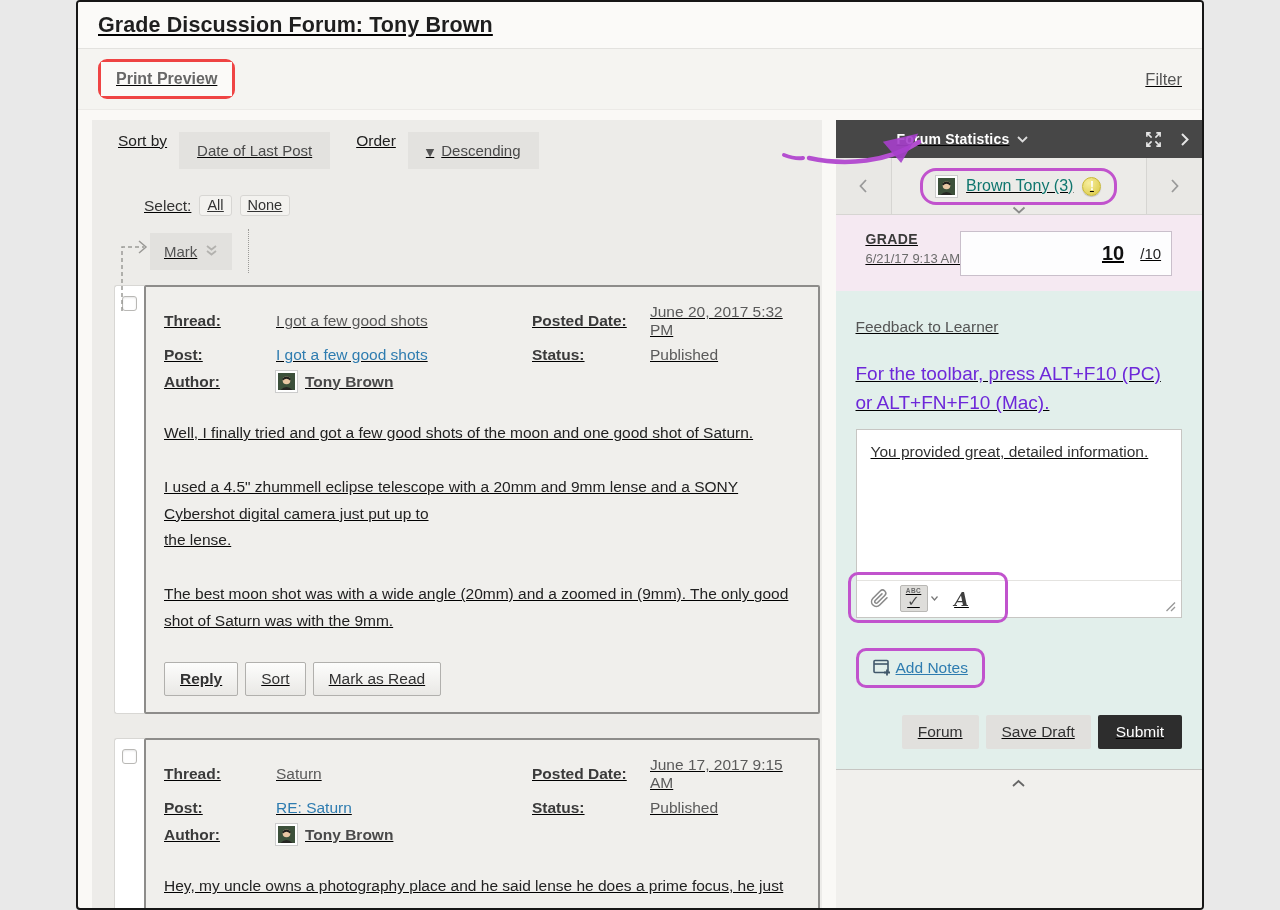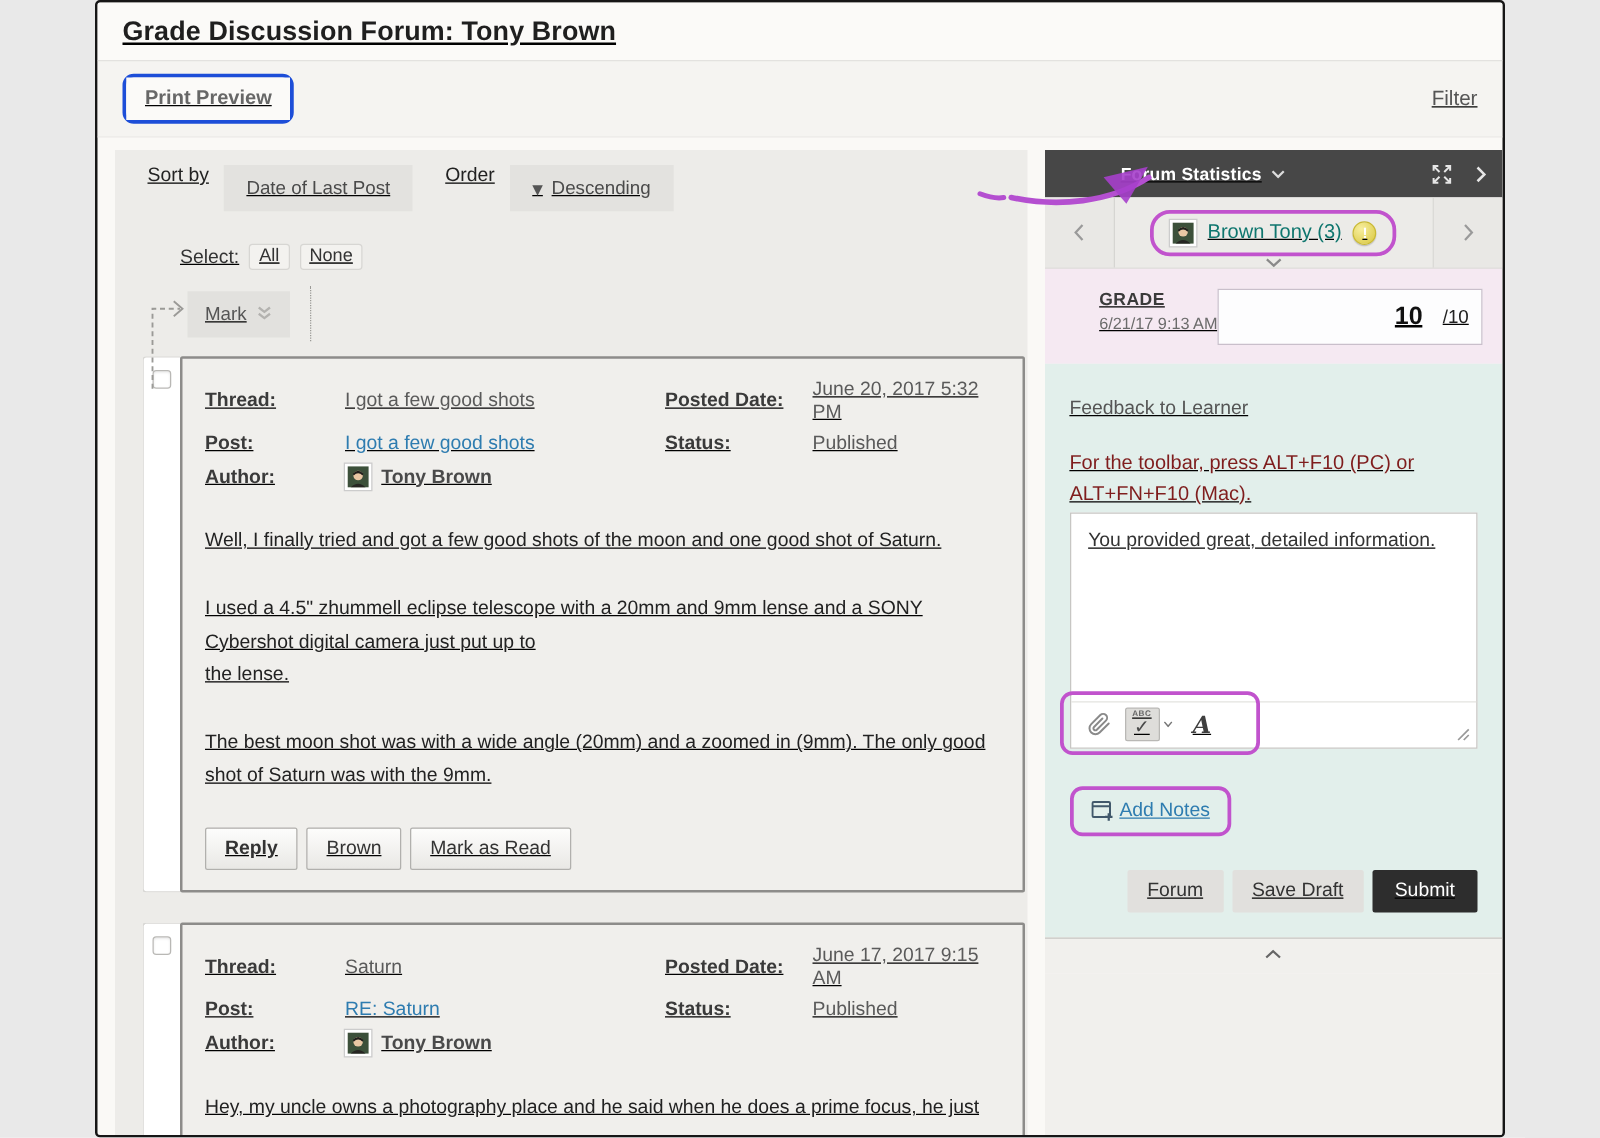--- a/index.html
+++ b/index.html
@@ -8,21 +8,21 @@
   .page {
     position:relative; width:1128px; height:910px; margin:0 auto;
     border:2px solid #161616; border-radius:4px; overflow:hidden;
     background:#faf9f6; display:flex; flex-direction:column;text-decoration:underline;
   }
   
   .title-bar { height:46px; background:#fbfaf8; display:flex; align-items:center; padding:0 20px; }
   .title-bar h1 { font-size:21.5px; font-weight:600; color:#1f1f1f; letter-spacing:.1px; }
   .action-bar { height:62px; background:#f5f4f1; border-top:1px solid #e3e2df; border-bottom:1px solid #eceae7;
     display:flex; align-items:center; padding:0 20px; }
-  .ring { border:3px solid #1d4ed8; border-radius:9px; }
+  .ring { border:3px solid #ef4444; border-radius:9px; }
   .print-preview { padding:8px 15px; background:#fbfaf8; font-size:16px; font-weight:600; color:#676767; cursor:pointer; }
   .filter { margin-left:auto; font-size:16.5px; color:#555; cursor:pointer; }
 
   
   .main { flex:1; display:flex; overflow:hidden; }
   .left-col { width:846px; padding:10px 0 0 14px; }
   .list-box { background:#edece9; height:100%; padding:12px 2px 0 22px; position:relative; overflow:hidden; }
 
   .sort-row { display:flex; align-items:flex-start; margin:0 0 26px 4px; }
   .ctl-label { font-size:15.5px; color:#222; }
@@ -75,32 +75,32 @@
   .nav-side.r { border-left:1px solid #d6d5d2; }
   .nav-center { flex:1; position:relative; display:flex; align-items:center; justify-content:center; background:#ecebe8; }
   .student-ring { display:inline-flex; align-items:center; gap:9px; border:3px solid #c153cd; border-radius:16px;
     padding:5px 13px; cursor:pointer; }
   .student-name { font-size:16px; color:#0f766e; }
   .warn { width:19px; height:19px; border-radius:50%; background:radial-gradient(circle at 35% 30%, #f7ee9e, #d9c73f);
     border:1px solid #c9b934; color:#fff; font-size:12px; font-weight:bold; display:flex; align-items:center;
     justify-content:center; box-shadow:0 1px 1px rgba(0,0,0,.2); }
   .nav-center .under-chev { position:absolute; bottom:0px; left:50%; transform:translateX(-50%); }
 
-  .grade-row { background:#f5e9f2; padding:16px 16px 15px; display:flex; justify-content:flex-end; align-items:flex-start; }
+  .grade-row { background:#f5e9f2; padding:16px 16px 15px; display:flex; justify-content:center; align-items:flex-start; }
   .grade-lab { font-size:14px; font-weight:bold; color:#3a3a3a; letter-spacing:.4px; }
   .grade-date { font-size:13px; color:#6b6b6b; margin-top:4px; }
   .score-box { width:212px; height:45px; background:#fdfdfe; border:1px solid #c9bfcb; display:flex;
     align-items:center; justify-content:flex-end; padding-right:10px; }
   .score-box input { width:70px; border:none; background:transparent; text-align:right; font-size:20px;
     font-weight:bold; color:#111; font-family:inherit; outline:none; }
   .out-of { font-size:15px; color:#222; margin-left:16px; }
 
   .feedback { background:#e2efeb; padding:27px 20px 20px; }
   .fb-label { font-size:15.5px; color:#555; margin-bottom:23px; }
-  .fb-hint { font-size:16px; color:#7f1d1d; line-height:1.55; max-width:335px; margin-bottom:1px; }
+  .fb-hint { font-size:19px; color:#6d28d9; line-height:1.55; max-width:335px; margin-bottom:11px; }
   .editor { background:#fff; border:1px solid #c7c6c3; position:relative; }
   .editor textarea { display:block; width:100%; height:150px; border:none; resize:none; background:transparent;
     padding:13px 14px; font-size:15.5px; color:#333; font-family:inherit; outline:none; }
   .editor-bar { border-top:1px solid #e4e3e0; height:37px; display:flex; align-items:center; padding-left:9px; position:relative; }
   .tb-btn { height:27px; min-width:28px; background:none; border:1px solid transparent; display:flex;
     align-items:center; justify-content:center; cursor:pointer; }
   .tb-btn.pressed { background:#deddda; border:1px solid #b9b8b5; border-radius:2px; }
   .spell { display:flex; flex-direction:column; align-items:center; line-height:1; margin-top:-1px; }
   .spell .abc { font-size:6.5px; font-weight:bold; color:#666; letter-spacing:.5px; }
   .spell .chk { font-family:"DejaVu Sans", sans-serif; font-size:15px; font-weight:bold; color:#4a4a4a; margin-top:-1px; }
@@ -206,21 +206,21 @@
             <div class="post-body">
               <p>Well, I finally tried and got a few good shots of the moon and one good shot of Saturn.</p>
               <p>I used a 4.5" zhummell eclipse telescope with a 20mm and 9mm lense and a SONY
 Cybershot digital camera just put up to
 the lense.</p>
               <p>The best moon shot was with a wide angle (20mm) and a zoomed in (9mm). The only good
 shot of Saturn was with the 9mm.</p>
             </div>
             <div class="post-footer">
               <button class="btn3d bold">Reply</button>
-              <button class="btn3d">Brown</button>
+              <button class="btn3d">Sort</button>
               <button class="btn3d">Mark as Read</button>
             </div>
           </div>
         </div>
 
         <div class="post-row">
           <div class="check-col">
             <input type="checkbox" style="">
           </div>
           <div class="post-card">
@@ -242,21 +242,21 @@
                   <circle cx="12" cy="10.5" r="5.4" fill="#e9c7a4"></circle>
                   <path d="M6 8.5 Q12 1.5 18 8.5 L17 10.5 Q12 5.5 7 10.5 Z" fill="#201f1c"></path>
                   <path d="M3.5 24 Q12 15.5 20.5 24 Z" fill="#262522"></path>
                 </svg>
                 <span>Tony Brown</span>
               </span>
               <span></span>
                 <span></span>
             </div>
             <div class="post-body">
-              <p>Hey, my uncle owns a photography place and he said when he does a prime focus, he just</p>
+              <p>Hey, my uncle owns a photography place and he said lense he does a prime focus, he just</p>
             </div>
           </div>
         </div>
 
       </div>
     </div>
 
     <div class="right-col">
 
       <div class="panel-head">

